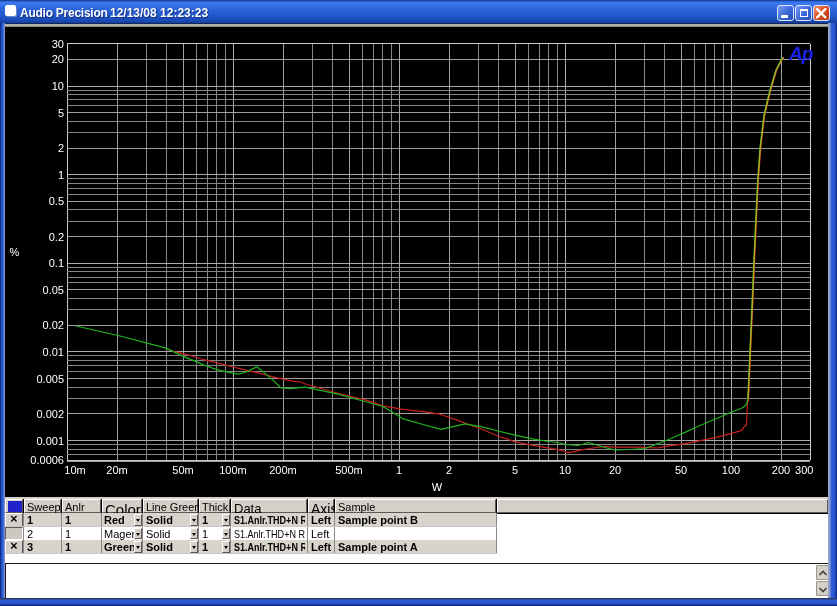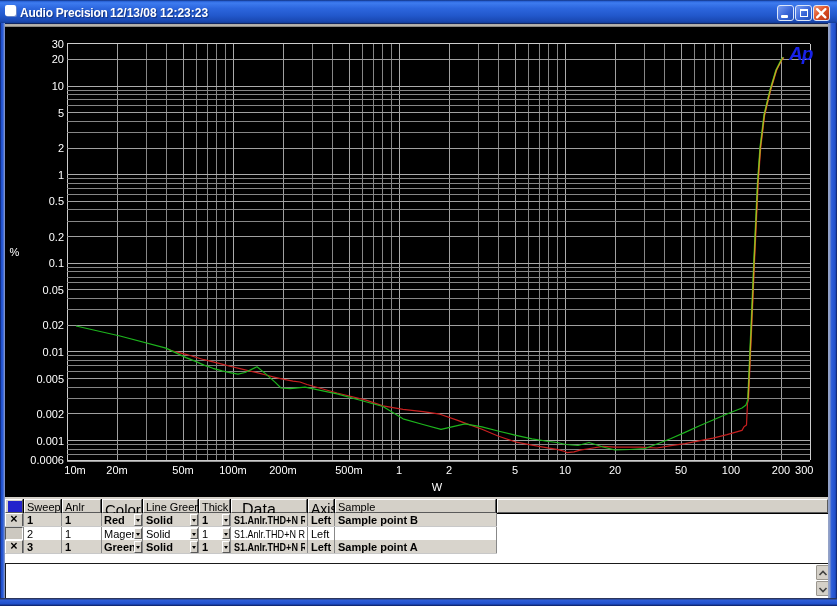--- a/index.html
+++ b/index.html
@@ -200,21 +200,21 @@
 <div class="hc" style="left:102px;width:40px">
     <div style="position:absolute;left:2px;top:0.5px;font-size:15px;color:#000;white-space:nowrap">Color</div>
   </div>
 <div class="hc" style="left:143px;width:55px">
     <div style="position:absolute;left:2px;top:0.5px;font-size:11px;color:#000;white-space:nowrap">Line Green</div>
   </div>
 <div class="hc" style="left:199px;width:31px">
     <div style="position:absolute;left:2px;top:0.5px;font-size:11px;color:#000;white-space:nowrap">Thick</div>
   </div>
 <div class="hc" style="left:231px;width:76px">
-    <div style="position:absolute;left:10px;top:0.5px;font-size:16px;color:#000;white-space:nowrap">Data</div>
+    <div style="position:absolute;left:2px;top:0.5px;font-size:13px;color:#000;white-space:nowrap">Data</div>
   </div>
 <div class="hc" style="left:308px;width:26px">
     <div style="position:absolute;left:2px;top:0.5px;font-size:14px;color:#000;white-space:nowrap">Axis</div>
   </div>
 <div class="hc" style="left:335px;width:161px">
     <div style="position:absolute;left:2px;top:0.5px;font-size:11px;color:#000;white-space:nowrap">Sample</div>
   </div>
 <div class="hc" style="left:497px;width:331px"></div>
 
 <div style="position:absolute;left:5px;top:514px;width:823px;height:84px;background:#fff"></div>

